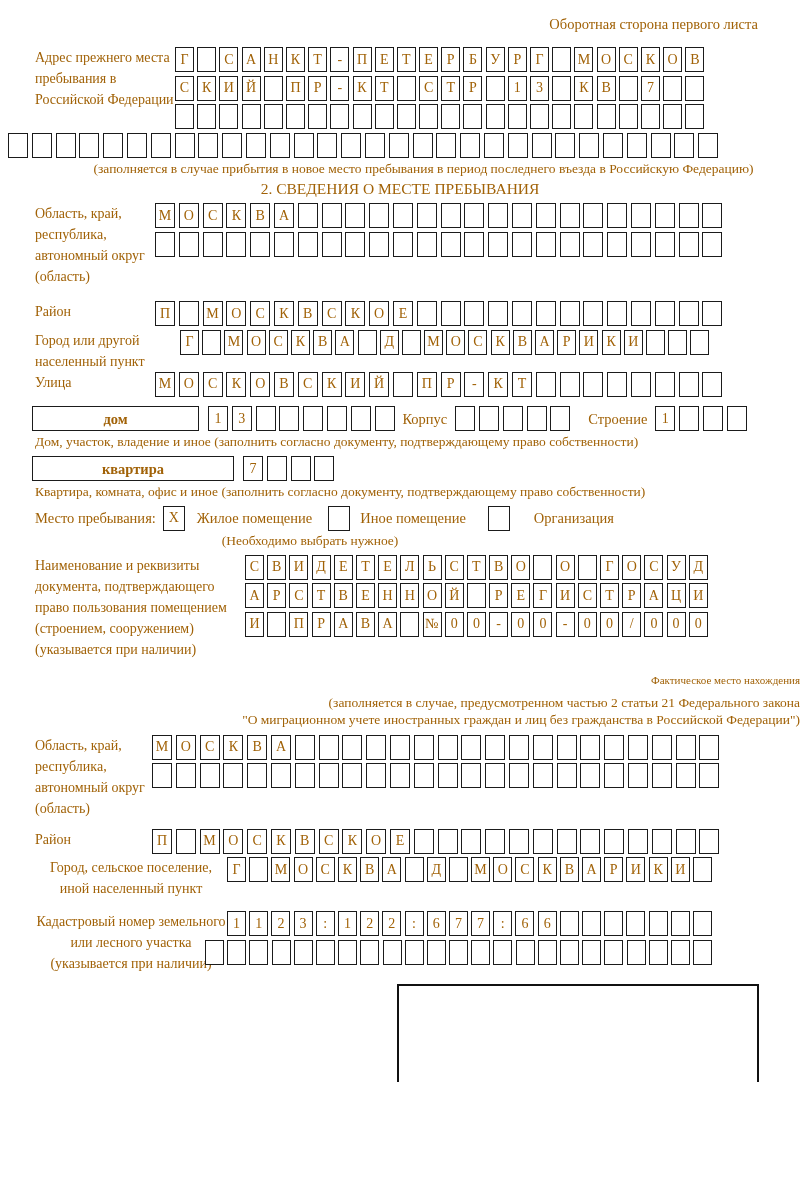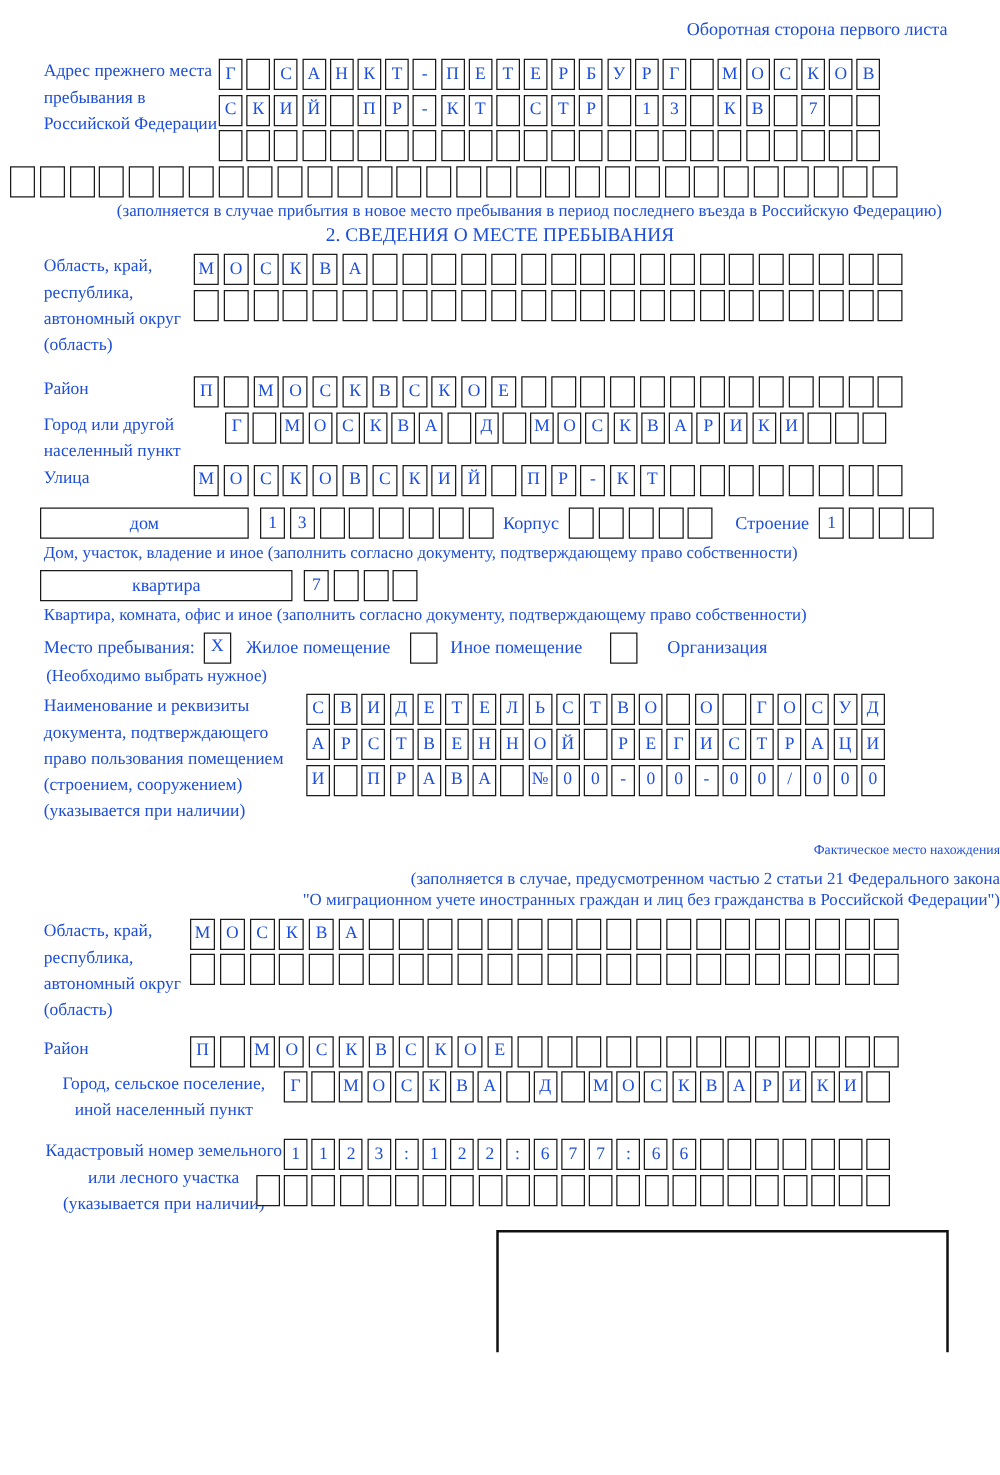--- a/index.html
+++ b/index.html
@@ -1,18 +1,18 @@
 <!DOCTYPE html>
 <html><head>
 <meta charset="utf-8">
 <style>
   html,body{margin:0;padding:0;background:#fff;}
   .page{
     position:relative;width:800px;height:1082px;margin:0 auto;
-    font-family:"Liberation Serif","DejaVu Serif",serif;color:#1d4ed8;
+    font-family:"Liberation Serif","DejaVu Serif",serif;color:#a16207;
     overflow:hidden;background:#fff;
   }
   .top-note{padding:16px 42px 0 0;text-align:right;font-size:14.5px;}
   .flexrow{display:flex;}
   .lbl{font-size:14px;line-height:1.5;}
   .w140{width:140px;flex:0 0 140px;}
   .w120{width:120px;flex:0 0 120px;}
   .w145{width:145px;flex:0 0 145px;}
   .w210{width:210px;flex:0 0 210px;}
   .w117{width:117px;flex:0 0 117px;}
@@ -24,21 +24,21 @@
     width:18px;height:23px;border:1.6px solid #1b1b1b;margin-right:3.8px;
     font-size:14px;line-height:1;vertical-align:top;background:#fff;
   }
   .tight .cell{width:17px;margin-right:3.2px;}
   .caption{font-size:13.5px;line-height:1.2;}
   .center{text-align:center;margin-left:47px;}
   .sec-title{font-size:15.5px;font-weight:normal;text-align:center;margin:3px 0 5px 0;}
   .sub-title{font-size:11px;font-weight:normal;text-align:right;margin:14px 0 8px 0;}
   .widebox{
     display:inline-flex;align-items:center;justify-content:center;
-    height:23px;border:1.6px solid #1b1b1b;font-size:14.5px;vertical-align:top;background:#fff;
+    height:23px;border:1.6px solid #1b1b1b;font-size:14.5px;vertical-align:top;background:#fff;font-weight:bold;
   }
   .inline-lbl{font-size:14.5px;line-height:26px;vertical-align:top;display:inline-block;}
   .houserow{margin-left:32px;height:28px;white-space:nowrap;line-height:0;}
   .stayrow{display:flex;align-items:center;margin:5px 0 2px 35px;font-size:14.5px;}
   .cbox{
     display:inline-flex;align-items:center;justify-content:center;
     width:20px;height:23px;border:1.6px solid #1b1b1b;font-size:14px;background:#fff;
   }
   .notes{font-size:13.5px;line-height:1.3;text-align:right;}
   .stamp-box{margin:10px 0 0 397px;width:358px;height:172px;border:2px solid #111;background:#fff;}
@@ -101,21 +101,21 @@
 
   <div class="stayrow">
     <span>Место пребывания:</span>
     <span class="cbox" style="margin:0 12px 0 7px;">X</span>
     <span>Жилое помещение</span>
     <span class="cbox" style="margin:0 10px 0 16px;"></span>
     <span>Иное помещение</span>
     <span class="cbox" style="margin:0 24px 0 22px;"></span>
     <span>Организация</span>
   </div>
-  <div class="caption" style="width:620px;margin-left:37px;">(Необходимо выбрать нужное)</div>
+  <div class="caption" style="width:620px;text-align:center;">(Необходимо выбрать нужное)</div>
 
   <div class="flexrow ml35 mt6">
     <div class="lbl w210">Наименование и реквизиты документа, подтверждающего право пользования помещением (строением, сооружением) (указывается при наличии)</div>
     <div class="rows">
       <div class="boxrow tight"><span class="cell">С</span><span class="cell">В</span><span class="cell">И</span><span class="cell">Д</span><span class="cell">Е</span><span class="cell">Т</span><span class="cell">Е</span><span class="cell">Л</span><span class="cell">Ь</span><span class="cell">С</span><span class="cell">Т</span><span class="cell">В</span><span class="cell">О</span><span class="cell"></span><span class="cell">О</span><span class="cell"></span><span class="cell">Г</span><span class="cell">О</span><span class="cell">С</span><span class="cell">У</span><span class="cell">Д</span></div>
       <div class="boxrow tight"><span class="cell">А</span><span class="cell">Р</span><span class="cell">С</span><span class="cell">Т</span><span class="cell">В</span><span class="cell">Е</span><span class="cell">Н</span><span class="cell">Н</span><span class="cell">О</span><span class="cell">Й</span><span class="cell"></span><span class="cell">Р</span><span class="cell">Е</span><span class="cell">Г</span><span class="cell">И</span><span class="cell">С</span><span class="cell">Т</span><span class="cell">Р</span><span class="cell">А</span><span class="cell">Ц</span><span class="cell">И</span></div>
       <div class="boxrow tight"><span class="cell">И</span><span class="cell"></span><span class="cell">П</span><span class="cell">Р</span><span class="cell">А</span><span class="cell">В</span><span class="cell">А</span><span class="cell"></span><span class="cell">№</span><span class="cell">0</span><span class="cell">0</span><span class="cell">-</span><span class="cell">0</span><span class="cell">0</span><span class="cell">-</span><span class="cell">0</span><span class="cell">0</span><span class="cell">/</span><span class="cell">0</span><span class="cell">0</span><span class="cell">0</span></div>
     </div>
   </div>
 

